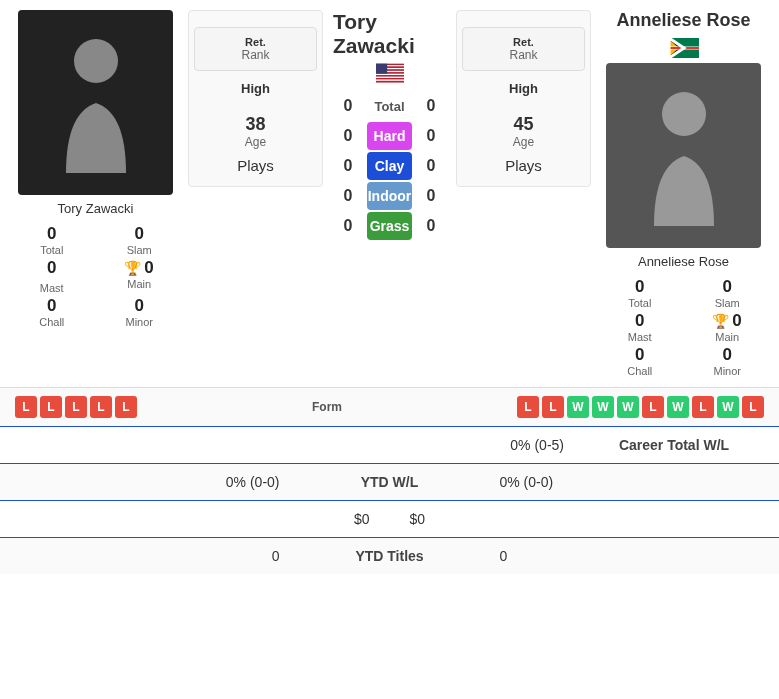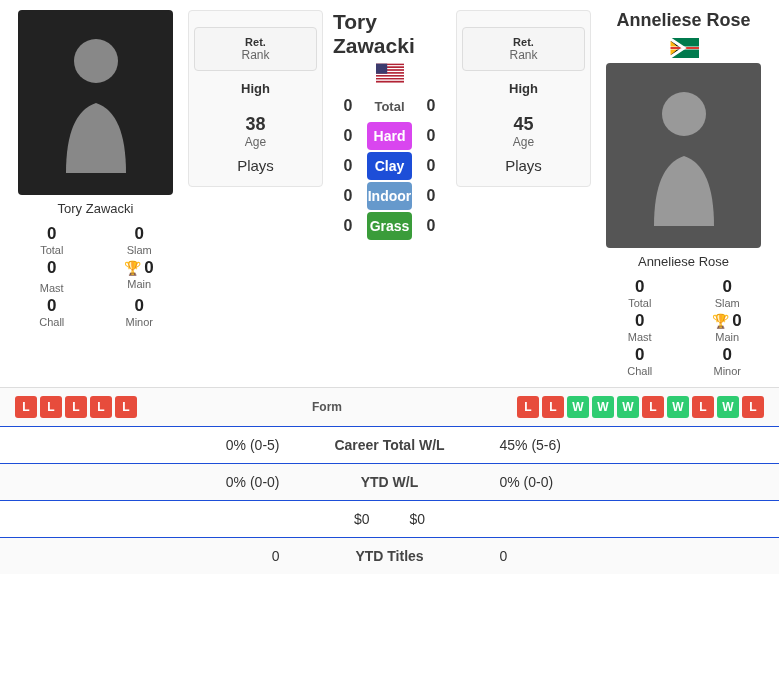--- a/index.html
+++ b/index.html
@@ -530,21 +530,20 @@
         <div class="form-badge badge-l">L</div>
         <div class="form-badge badge-w">W</div>
         <div class="form-badge badge-l">L</div>
       </div>
   </div>
 
   <div class="stats-table" id="stats-table">
       <div class="stats-row">
     <span class="stats-left-val">0% (0-5)</span>
     <span class="stats-center-label">Career Total W/L</span>
-    <span class="stats-right-val">45% (5-6)</span>
   </div>
       <div class="stats-row">
     <span class="stats-left-val">0% (0-0)</span>
     <span class="stats-center-label">YTD W/L</span>
     <span class="stats-right-val">0% (0-0)</span>
   </div>
       <div class="stats-row">
     <span class="stats-left-val">$0</span>
     <span class="stats-right-val">$0</span>
   </div>

